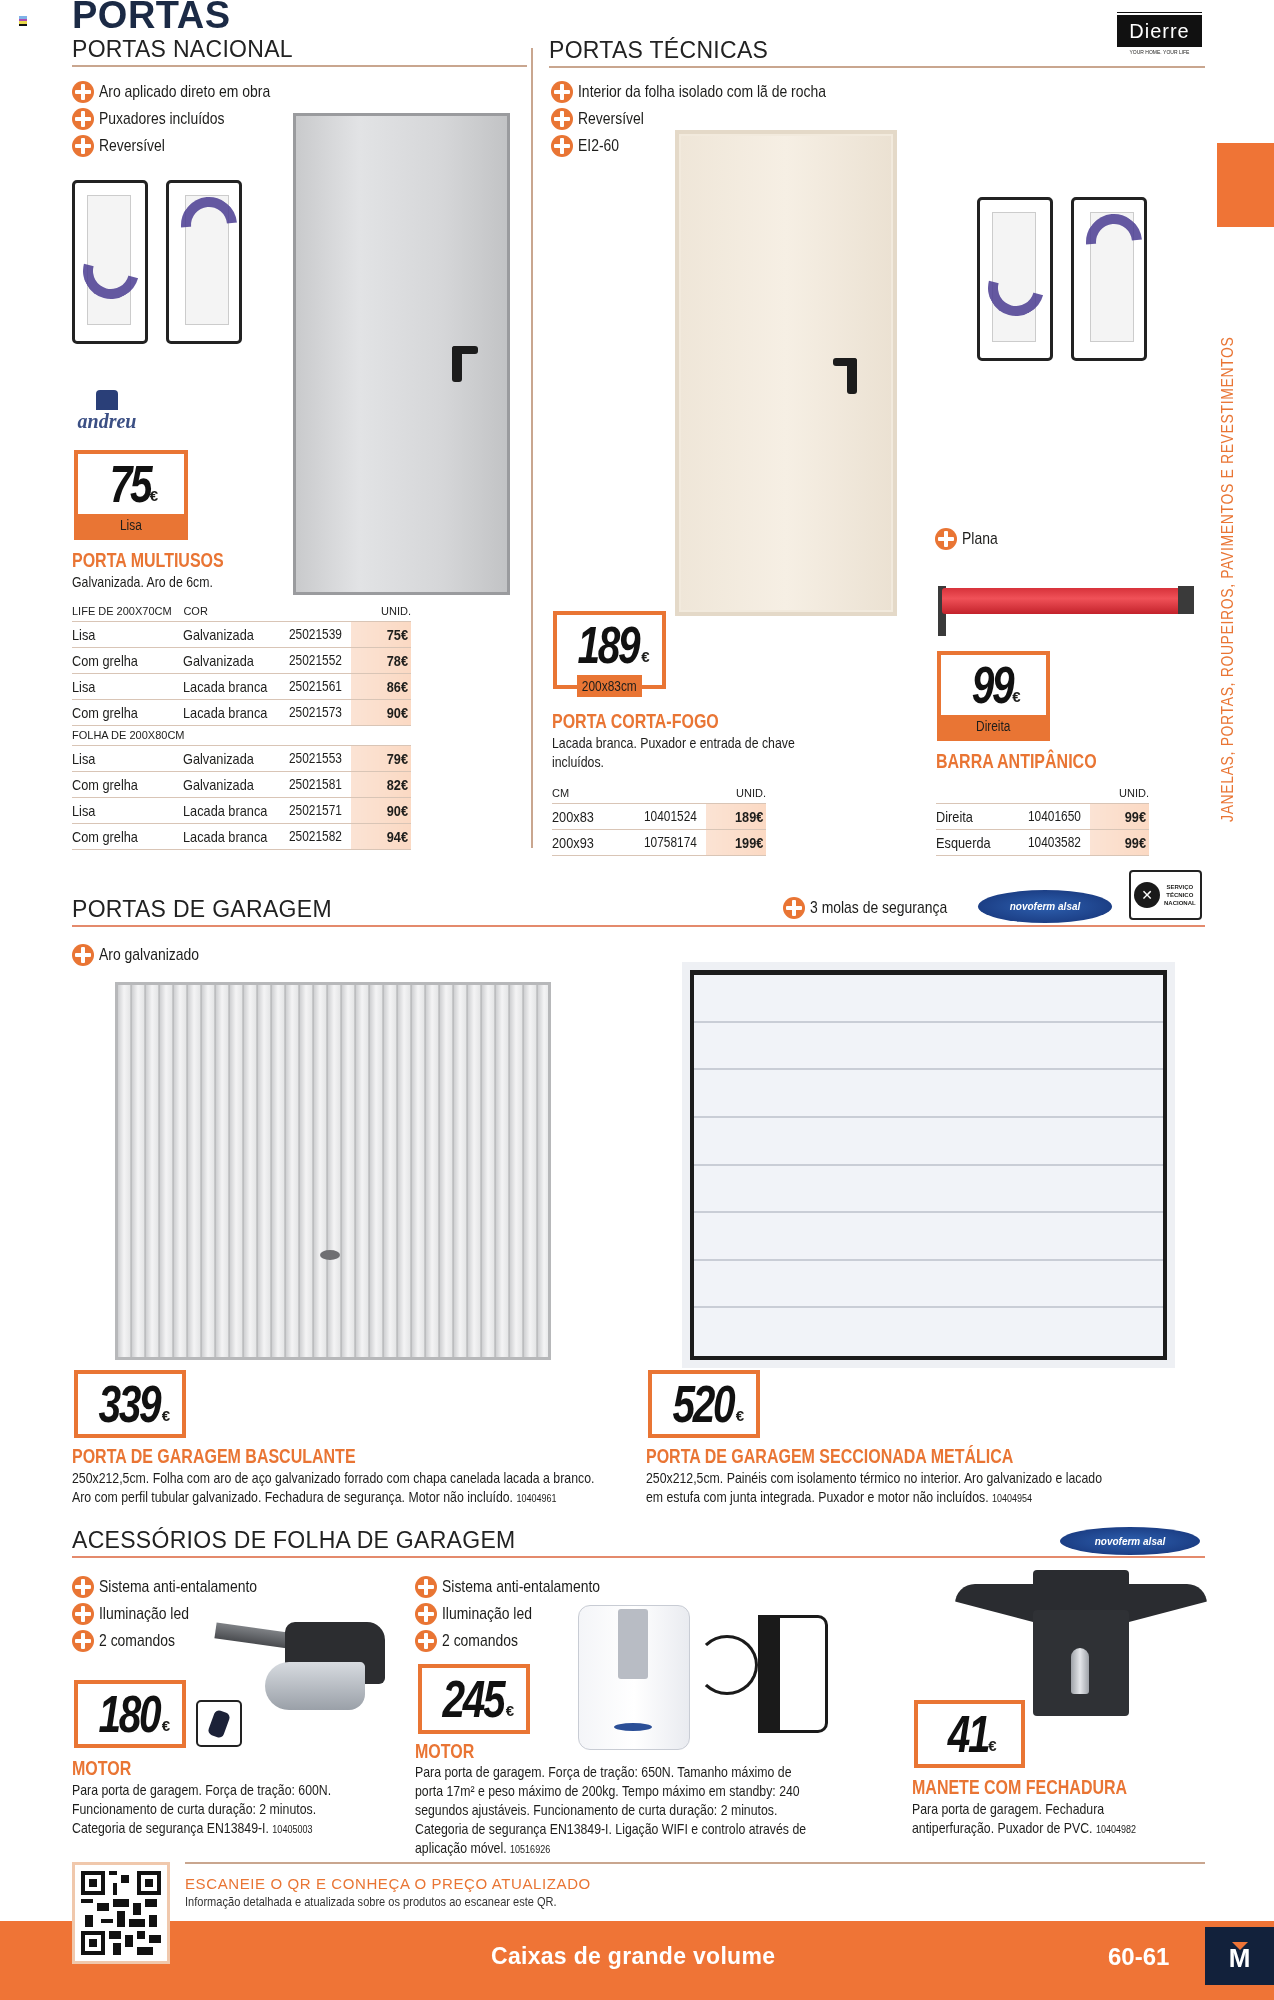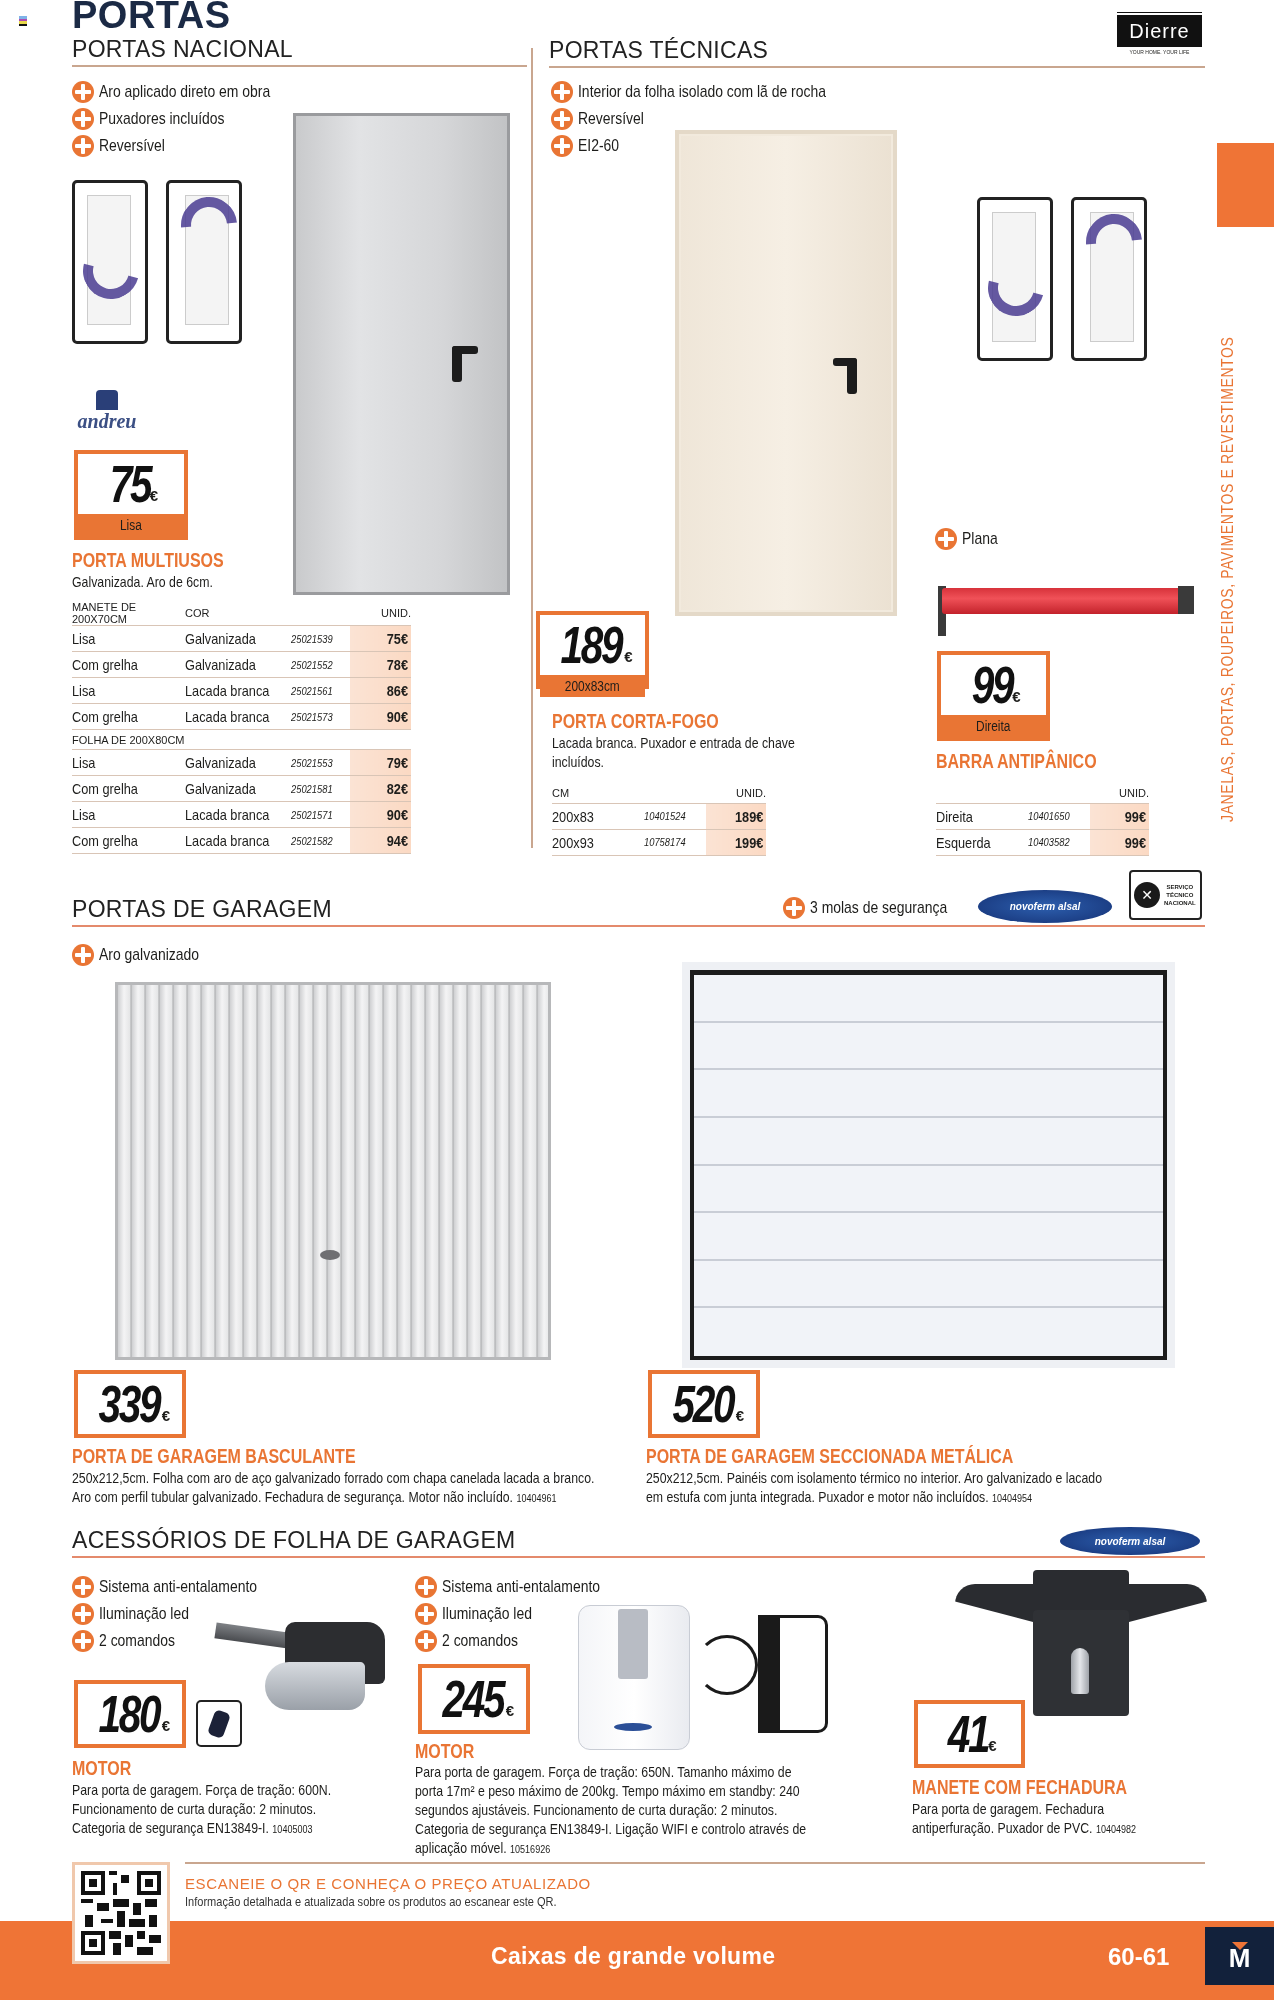--- a/index.html
+++ b/index.html
@@ -37,21 +37,21 @@
   .pname { font-size: 20px; font-weight: 700; color: #e97534; white-space: nowrap; transform: scaleX(0.8); transform-origin: left top; }
   .pdesc { font-size: 15px; line-height: 19px; color: #1d1d1b; transform: scaleX(0.82); transform-origin: left top; }
   .pdesc .code { font-size: 11px; }
 
   
   table.ptable { border-collapse: collapse; font-size: 15px; }
   table.ptable th { font-size: 11px; font-weight: 400; text-align: left; height: 20px; color: #222; }
   table.ptable td { height: 26px; border-top: 1.5px solid #d9c5b6; color: #1d1d1b; white-space: nowrap; }
   table.ptable tr:last-child td { border-bottom: 1.5px solid #d9c5b6; }
   table.ptable td .t { display: inline-block; transform: scaleX(0.85); transform-origin: left center; }
-  table.ptable td.code { font-size: 11px; font-style: italic; }
+  table.ptable td.code { font-size: 14px; }
   table.ptable td.price { background: linear-gradient(to right, #fbe3d4, #fbd9c3); text-align: right; font-weight: 700; padding-right: 3px; }
   table.ptable td.price .t { transform-origin: right center; }
   table.ptable tr.subhead td { border-top: none; font-size: 11px; height: 20px; }
 
   
   .door-grey { background: linear-gradient(90deg, #c9cacc 0%, #e2e3e5 30%, #d5d6d8 70%, #c2c3c5 100%); border: 3px solid #9a9b9e; }
   .door-cream { background: linear-gradient(90deg, #efe6d8 0%, #f6efe4 50%, #ebe1d2 100%); border: 4px solid #e4d9c8; box-shadow: inset 0 0 0 2px #f2eadd; }
   .handle { position: absolute; background: #1c1c1c; border-radius: 3px; }
   .icon-box { border: 3px solid #222; border-radius: 5px; background: #fff; overflow: hidden; }
   .swing { position: absolute; border-radius: 50%; border: 10px solid #4b3d92; border-color: transparent transparent #4b3d92 #4b3d92; opacity: 0.85; }
@@ -148,21 +148,21 @@
 
 <table class="abs ptable" style="left:72px;top:601px;width:339px;">
   <colgroup>
       <col style="width:113px">
       <col style="width:106px">
       <col style="width:59px">
       <col style="width:61px">
     </colgroup>
   <tbody>
       <tr>
-    <th>MANETE DE 200X70CM</th>
+    <th>LIFE DE 200X70CM</th>
     <th>COR</th>
     <th></th>
     <th style="text-align:right;">UNID.</th>
   </tr>
   <tr>
         <td><span class="t">Lisa</span></td>
         <td><span class="t">Galvanizada</span></td>
         <td class="code"><span class="t">25021539</span></td>
         <td class="price"><span class="t">75€</span></td>
       </tr>
@@ -238,21 +238,21 @@
 
 <div class="abs icon-box" style="left:977px;top:197px;width:76px;height:164px;">
   <div style="position:absolute;left:12px;top:12px;width:44px;height:130px;background:#f4f4f4;border:1px solid #ccc;"></div>
   <div class="swing" style="left:8px;top:60px;width:56px;height:56px;transform:rotate(-30deg);"></div>
 </div>
 <div class="abs icon-box" style="left:1071px;top:197px;width:76px;height:164px;">
   <div style="position:absolute;left:16px;top:12px;width:44px;height:130px;background:#f4f4f4;border:1px solid #ccc;"></div>
   <div class="swing" style="left:12px;top:14px;width:56px;height:56px;transform:rotate(130deg);"></div>
 </div>
 
-<div class="abs price-tag" style="left:536px;top:611px;width:113px;height:78px;">
+<div class="abs price-tag" style="left:553px;top:611px;width:113px;height:78px;align-items:center;">
   <div class="pval">
       <span class="num">189</span>
       <span class="eur">€</span>
     </div>
   <div class="plabel"><span>200x83cm</span></div>
 </div>
 <div class="abs pname" style="left:552px;top:710px;">PORTA CORTA-FOGO</div>
 <div class="abs pdesc" style="left:552px;top:733px;width:300px;">Lacada branca. Puxador e entrada de chave incluídos.</div>
 
 <table class="abs ptable" style="left:552px;top:783px;width:214px;">

